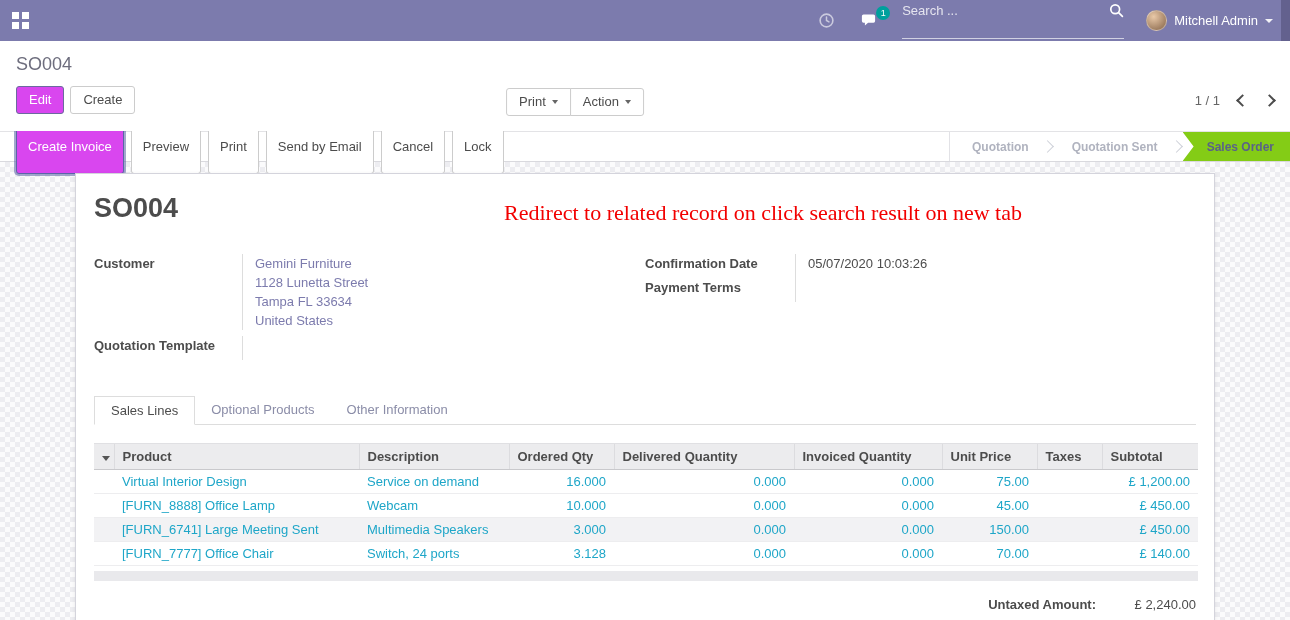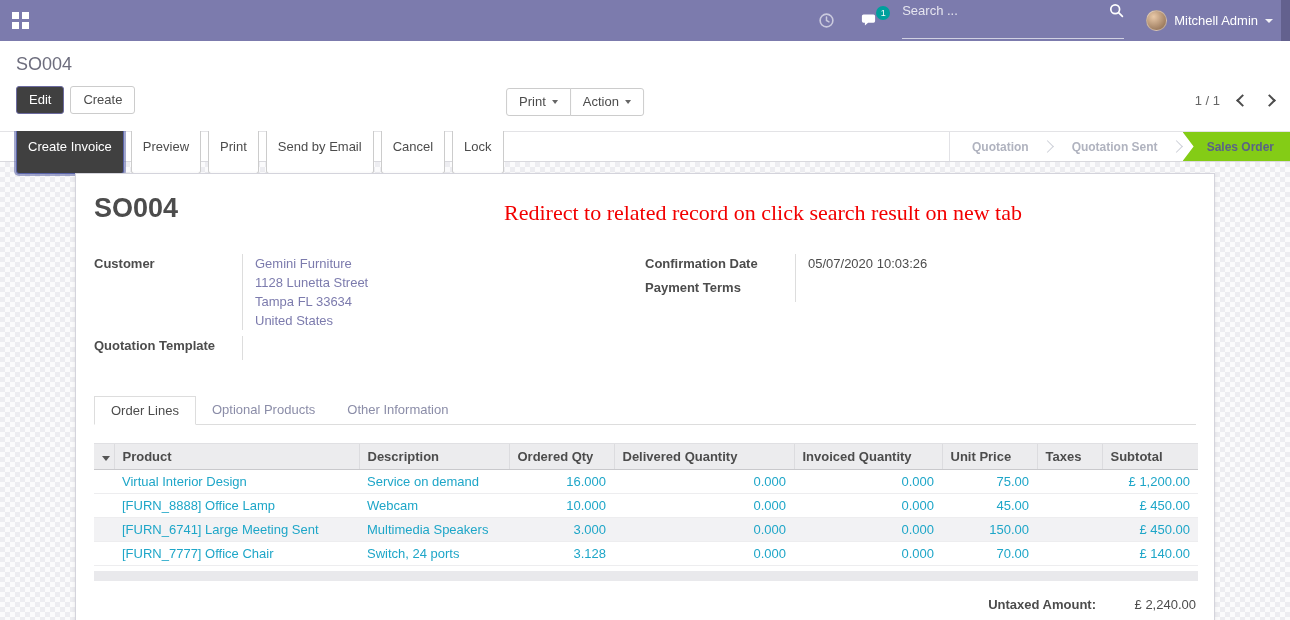--- a/index.html
+++ b/index.html
@@ -23,21 +23,21 @@
   .user-name { color:#fff; }
   .caret-down { width:0; height:0; border-left:4px solid transparent; border-right:4px solid transparent; border-top:4px solid rgba(255,255,255,0.9); }
   .nav-edge-strip { width:9px; align-self:stretch; background:#63618e; }
 
   
   .control-panel { height:90px; background:#fff; position:relative; padding:10px 16px 0 16px; }
   .breadcrumb { font-size:18px; color:#6d6d7d; line-height:26px; }
   .cp-buttons { margin-top:9px; display:flex; gap:6px; }
   .btn { display:inline-flex; align-items:center; gap:6px; background:#fff; border:1px solid #ccc; border-radius:3px;
     padding:4px 12px; font-size:13px; color:#4c4c4c; cursor:pointer; font-family:inherit; line-height:18px; }
-  .btn-primary { background:#404040; border-color:#6b6a9f; color:#fff; }
+  .btn-primary { background:#d946ef; border-color:#6b6a9f; color:#fff; }
   .dd-caret { width:0; height:0; border-left:3.5px solid transparent; border-right:3.5px solid transparent; border-top:4px solid #666; }
   .center-group { position:absolute; left:575px; top:47px; transform:translateX(-50%); display:flex; }
   .center-group .btn:first-child { border-top-right-radius:0; border-bottom-right-radius:0; }
   .center-group .btn:last-child { border-top-left-radius:0; border-bottom-left-radius:0; margin-left:-1px; }
   .pager { position:absolute; right:16px; top:52px; display:flex; align-items:center; gap:18px; }
   .pager-value { color:#666; }
   .chev { width:9px; height:9px; border-top:2px solid #4c4c4c; border-left:2px solid #4c4c4c; cursor:pointer; }
   .chev-left { transform:rotate(-45deg); }
   .chev-right { transform:rotate(135deg); }
 
@@ -223,21 +223,21 @@
           </div>
           <div class="fvalues">
             <div class="fvalue">05/07/2020 10:03:26</div>
             <div class="fvalue"></div>
           </div>
         </div>
       </div>
     </div>
 
     <div class="tabs">
-      <div class="tab active">Order Lines</div>
+      <div class="tab active">Sales Lines</div>
       <div class="tab">Optional Products</div>
       <div class="tab">Other Information</div>
     </div>
 
     <table class="order-lines">
       <thead>
         <tr>
           <th class="col-caret"><span class="tri-down"></span></th>
           <th class="col-product">Product</th>
           <th class="col-description">Description</th>

